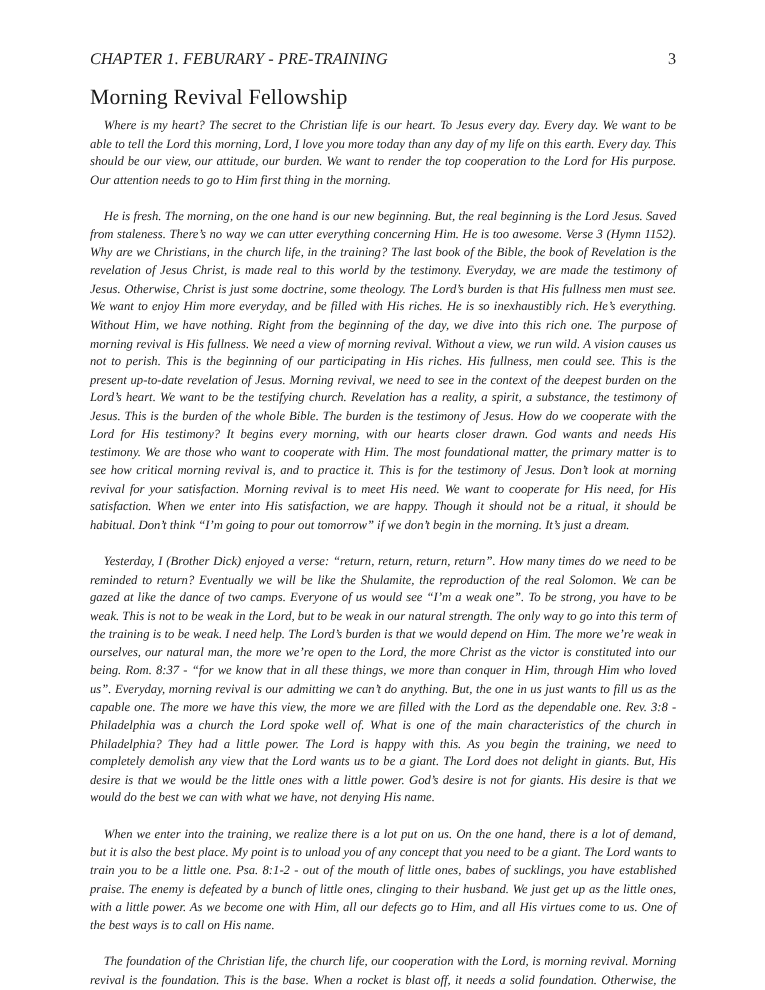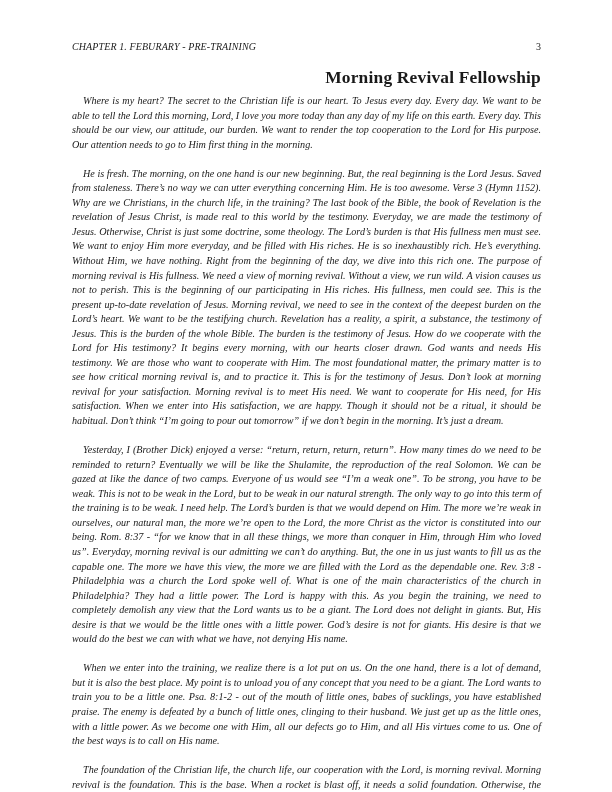--- a/index.html
+++ b/index.html
@@ -19,36 +19,35 @@
     position: absolute;
     left: 72px;
     top: 40px;
     width: 469px;
   }
   .running-head {
     display: flex;
     justify-content: space-between;
     font-family: "Liberation Serif", serif;
     font-style: italic;
-    font-size: 10px;
+    font-size: 13px;
     line-height: 14px;
     height: 14px;
     letter-spacing: 0.1px;
   }
   .running-head .page-number {
     font-style: normal;
   }
   .section-title {
     font-family: "Liberation Serif", serif;
-    font-weight: bold;
+    font-weight: normal;
     font-size: 17.4px;
     line-height: 20px;
     margin: 13px 0 7px 0;
     letter-spacing: 0.2px;
-    text-align: right;
   }
   .body-text p {
     font-family: "Liberation Serif", serif;
     font-size: 10.15px;
     line-height: 14.55px;
     text-align: justify;
     text-indent: 11px;
     margin: 0 0 14.55px 0;
     hyphens: none;
     font-style: italic;

